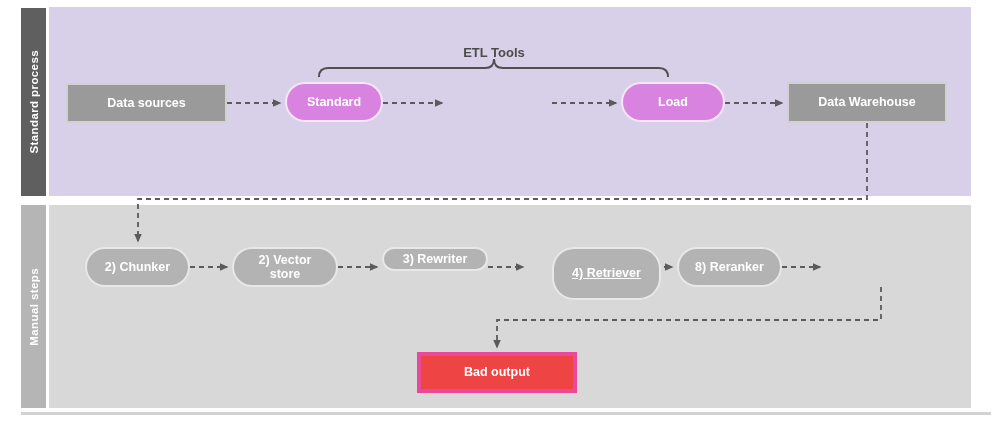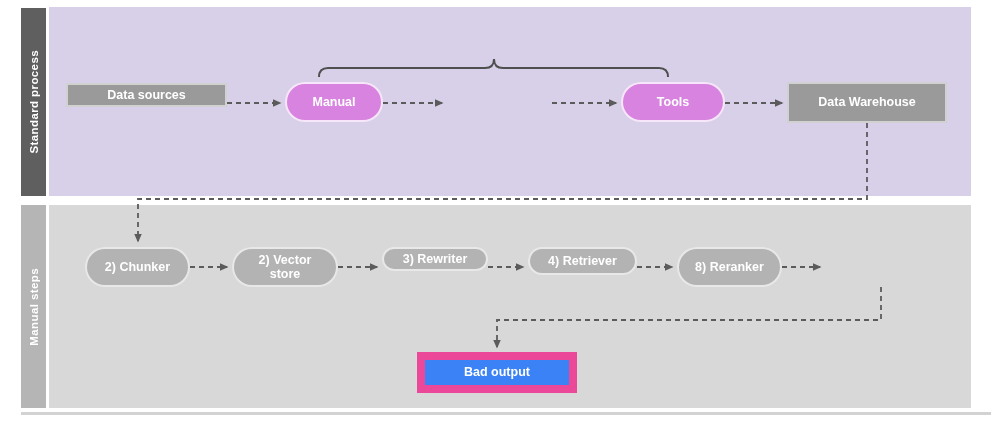--- a/index.html
+++ b/index.html
@@ -20,32 +20,32 @@
   .bottom-divider{position:absolute;left:21px;top:412px;width:970px;height:3px;background:#d2d2d2;}
 
   
   .node{
     position:absolute;display:flex;align-items:center;justify-content:center;text-align:center;
     color:#ffffff;font-weight:bold;font-size:12.5px;line-height:1.15;box-sizing:border-box;
   }
   .rect-gray{background:#9a9a9a;border:2px solid rgba(255,255,255,.55);}
   .pill-pink{background:#d783df;border:2px solid rgba(255,255,255,.8);border-radius:22px;}
   .pill-gray{background:#b3b3b3;border:2px solid rgba(255,255,255,.7);border-radius:22px;}
-  .rect-yellow{background:#3b82f6;border:8px solid #ec4899;}
+  .rect-yellow{background:#ef4444;border:4px solid #ec4899;}
 
-  .n-datasources{left:66px;top:83px;width:161px;height:24px;}
+  .n-datasources{left:66px;top:83px;width:161px;height:40px;}
   .n-extract{left:285px;top:82px;width:98px;height:40px;}
   .n-transform{left:447px;top:82px;width:105px;height:40px;}
   .n-load{left:621px;top:82px;width:104px;height:40px;}
   .n-warehouse{left:787px;top:82px;width:160px;height:41px;text-align:right;}
 
   .n-s1{left:85px;top:247px;width:105px;height:40px;}
   .n-s2{left:232px;top:247px;width:106px;height:40px;padding:0 12px;}
   .n-s3{left:382px;top:247px;width:106px;height:24px;}
-  .n-s4{left:528px;top:247px;width:109px;height:28px;}
+  .n-s4{left:552px;top:247px;width:109px;height:53px;text-decoration:underline;}
   .n-s5{left:677px;top:247px;width:105px;height:40px;}
   .n-s6{left:825px;top:247px;width:112px;height:40px;padding:0 10px;}
   .n-badoutput{left:417px;top:352px;width:160px;height:41px;}
 
   .etl-label{
     position:absolute;left:434px;top:45px;width:120px;text-align:center;
     color:#4b4b4b;font-weight:bold;font-size:13px;
   }
   .overlay{position:absolute;left:0;top:0;pointer-events:none;}
 </style>
@@ -81,24 +81,25 @@
       <line x1="190" y1="267" x2="227" y2="267" marker-end="url(#ah)"></line>
       <line x1="338" y1="267" x2="377" y2="267" marker-end="url(#ah)"></line>
       <line x1="488" y1="267" x2="523" y2="267" marker-end="url(#ah)"></line>
       <line x1="637" y1="267" x2="672" y2="267" marker-end="url(#ah)"></line>
       <line x1="782" y1="267" x2="820" y2="267" marker-end="url(#ah)"></line>
       <path d="M881,287 L881,320 L497,320 L497,347" marker-end="url(#ah)"></path>
     </g>
     <path d="M319,77 Q319,68 328,68 L485,68 Q494,68 494,59 Q494,68 503,68 L659,68 Q668,68 668,77" stroke="#4f4f4f" stroke-width="2" fill="none"></path>
   </svg>
 
+  <div class="etl-label">ETL Tools</div>
 
   <div class="node rect-gray n-datasources">Data sources</div>
-  <div class="node pill-pink n-extract">Manual</div>
-  <div class="node pill-pink n-load">Tools</div>
+  <div class="node pill-pink n-extract">Standard</div>
+  <div class="node pill-pink n-load">Load</div>
   <div class="node rect-gray n-warehouse">Data Warehouse</div>
 
   <div class="node pill-gray n-s1">2) Chunker</div>
   <div class="node pill-gray n-s2">2) Vector store</div>
   <div class="node pill-gray n-s3">3) Rewriter</div>
   <div class="node pill-gray n-s4">4) Retriever</div>
   <div class="node pill-gray n-s5">8) Reranker</div>
   <div class="node rect-yellow n-badoutput">Bad output</div>
 
 </div>

